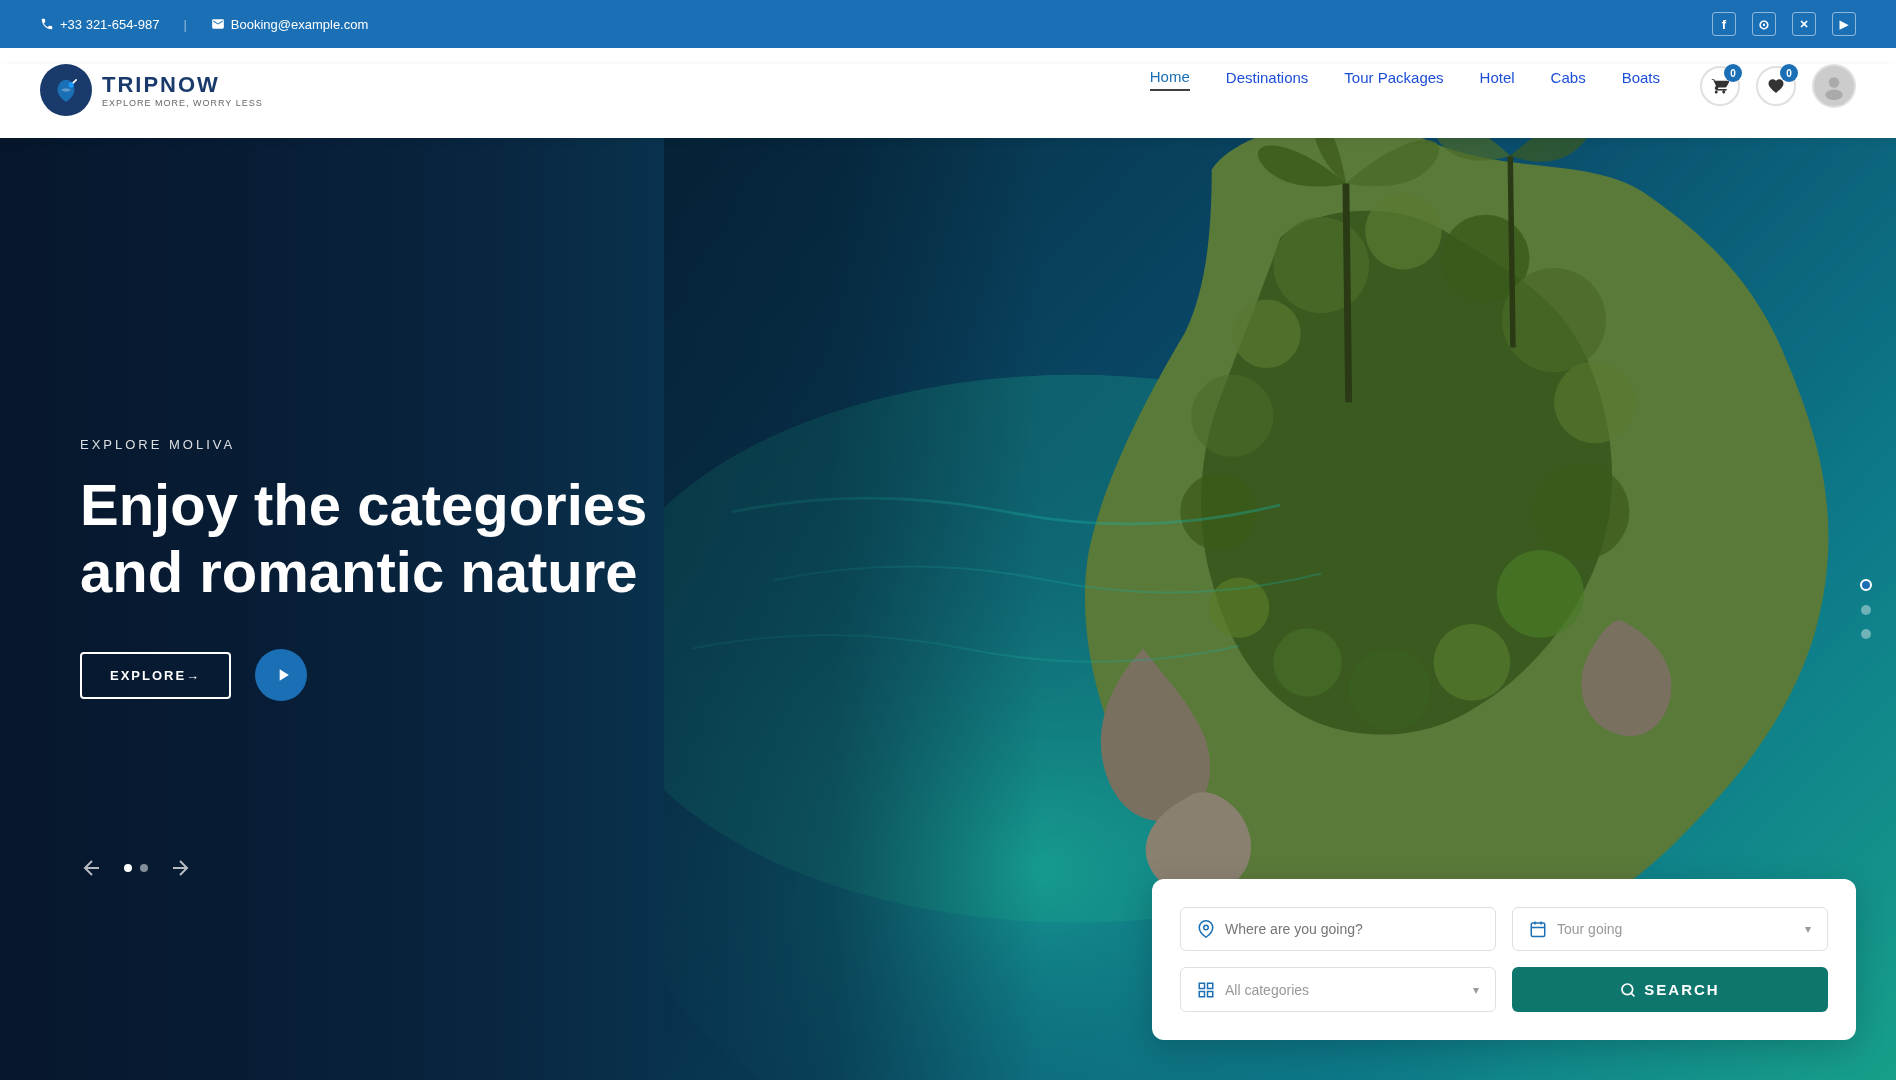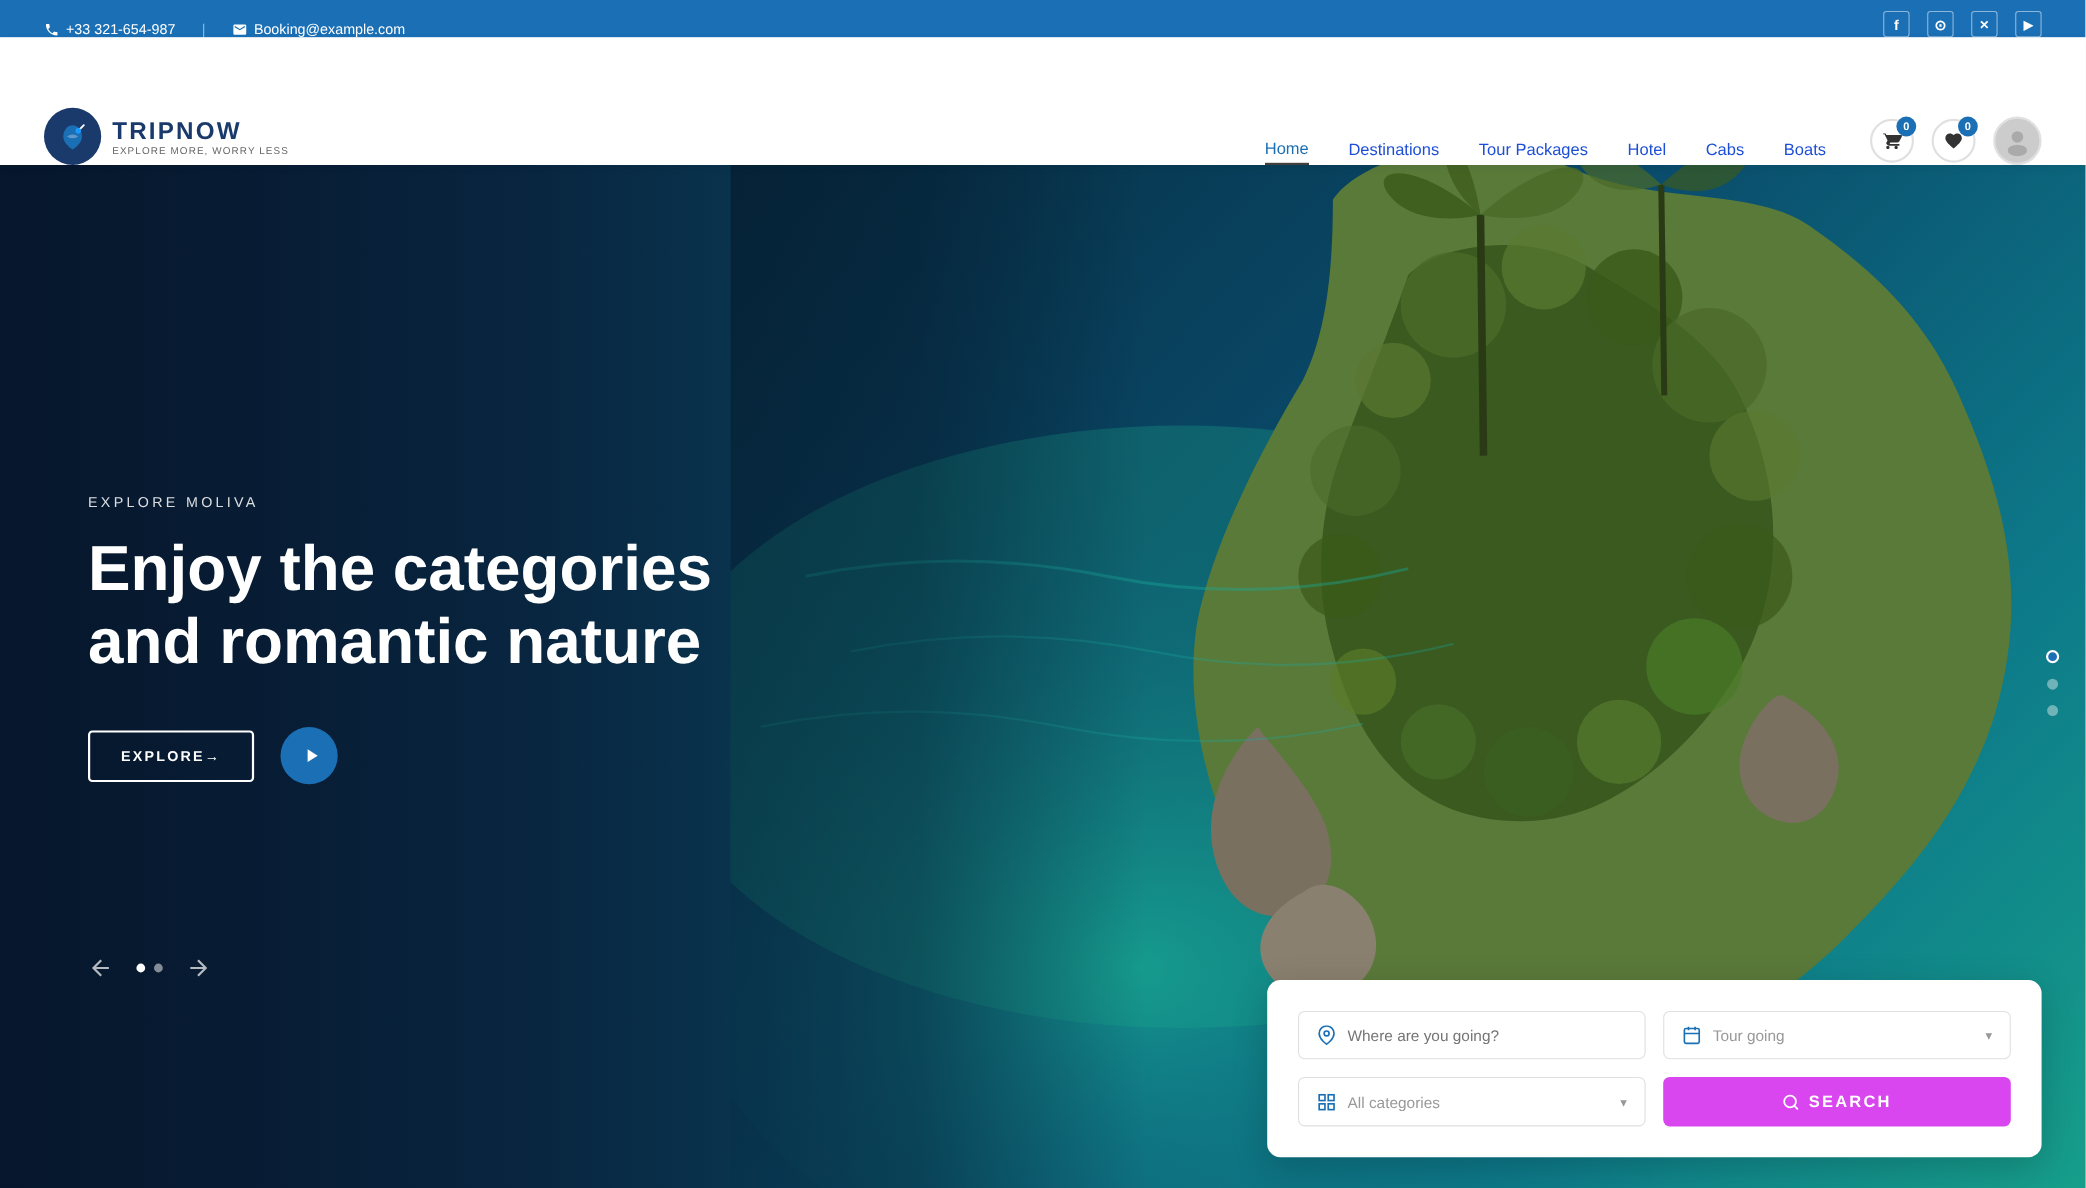--- a/index.html
+++ b/index.html
@@ -3,49 +3,50 @@
   <meta charset="utf-8">
   <style>
     * { margin: 0; padding: 0; box-sizing: border-box; }
     body { font-family: 'Segoe UI', Arial, sans-serif; width: 1896px; overflow-x: hidden; }
 
     
     .topbar {
       background: #1a6fb5;
       color: white;
       display: flex;
-      align-items: flex-end;
+      align-items: center;
       padding: 0 40px;
-      height: 34px;
+      height: 48px;
       font-size: 13px;
     }
     .topbar-contact { display: flex; align-items: center; gap: 24px; }
     .topbar-contact span { display: flex; align-items: center; gap: 6px; }
     .topbar-social { margin-left: auto; display: flex; gap: 16px; align-items: center; }
     .topbar-social a {
       color: white;
       text-decoration: none;
       width: 24px; height: 24px;
       border: 1px solid rgba(255,255,255,0.5);
       border-radius: 3px;
       display: flex; align-items: center; justify-content: center;
       font-size: 12px;
       font-weight: bold;
     }
 
     
     .navbar {
       background: white;
       display: flex;
-      align-items: flex-end;
+      align-items: flex-start;
       padding: 0 40px;
-      height: 116px;
+      height: 74px;
       box-shadow: 0 2px 8px rgba(0,0,0,0.08);
       position: relative;
       z-index: 100;
+      margin-top: 16px;
     }
     .logo { display: flex; align-items: center; gap: 10px; text-decoration: none; }
     .logo-icon {
       width: 52px; height: 52px;
       background: #1a3a6b;
       border-radius: 50%;
       display: flex; align-items: center; justify-content: center;
       position: relative;
       overflow: hidden;
     }
@@ -255,21 +256,21 @@
       color: #999;
       width: 100%;
       cursor: pointer;
       background: transparent;
       appearance: none;
     }
     .select-wrapper { flex: 1; position: relative; }
     .select-arrow { position: absolute; right: 0; top: 50%; transform: translateY(-50%); color: #999; font-size: 12px; }
     .btn-search {
       grid-column: 2;
-      background: #d946ef;
+      background: #0f766e;
       color: white;
       border: none;
       border-radius: 6px;
       font-size: 15px;
       font-weight: 700;
       letter-spacing: 2px;
       text-transform: uppercase;
       cursor: pointer;
       display: flex; align-items: center; justify-content: center; gap: 8px;
       padding: 14px;

